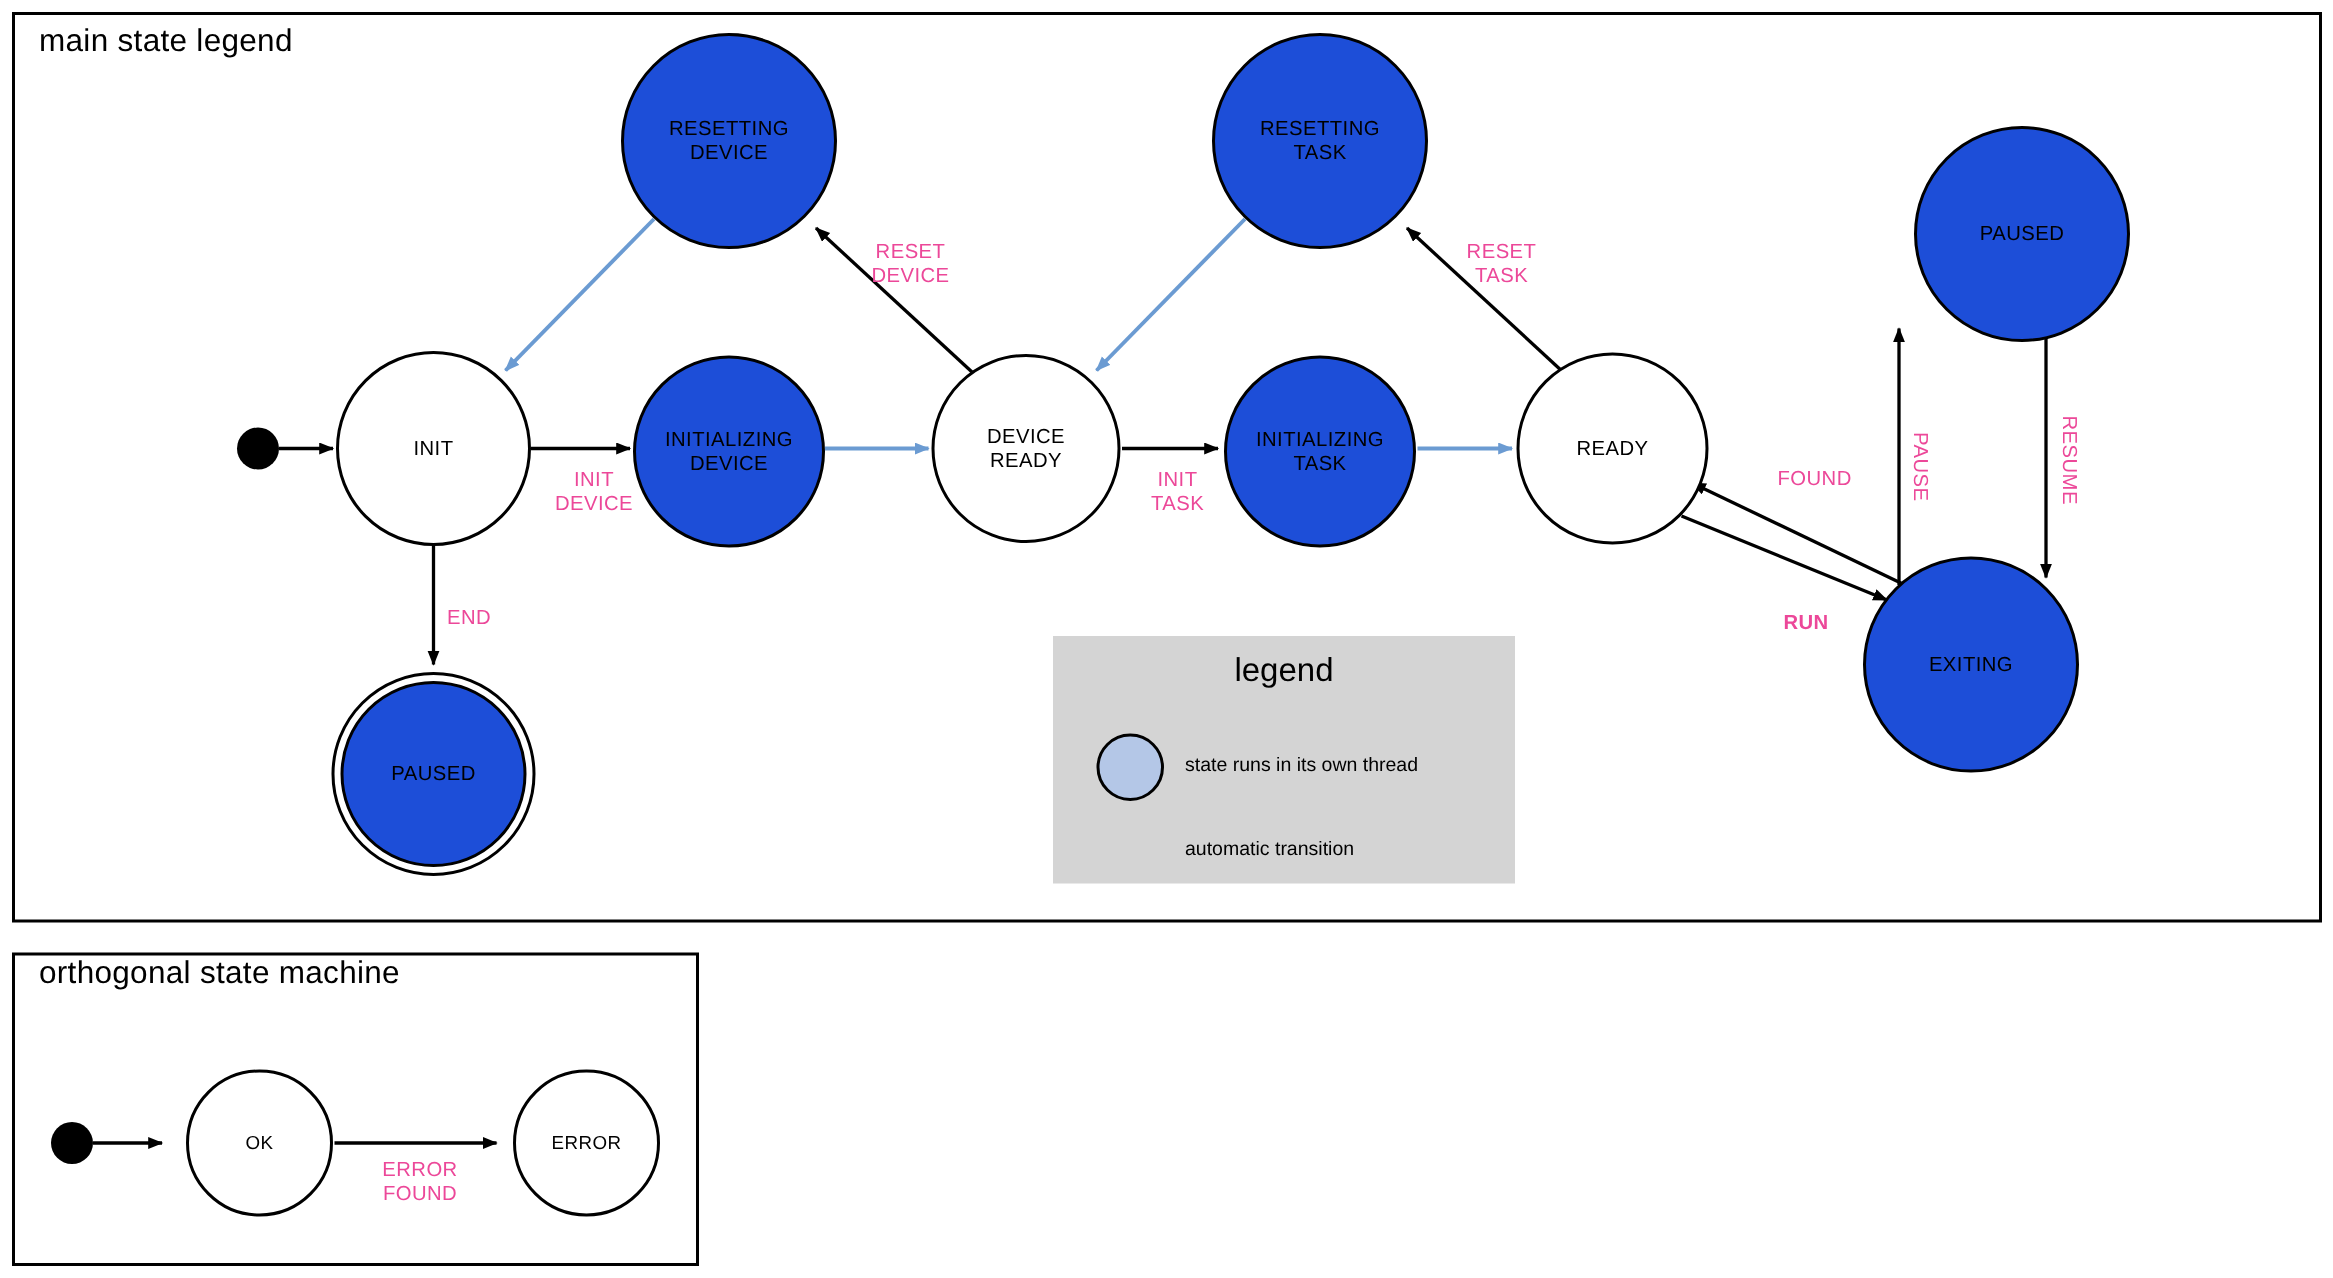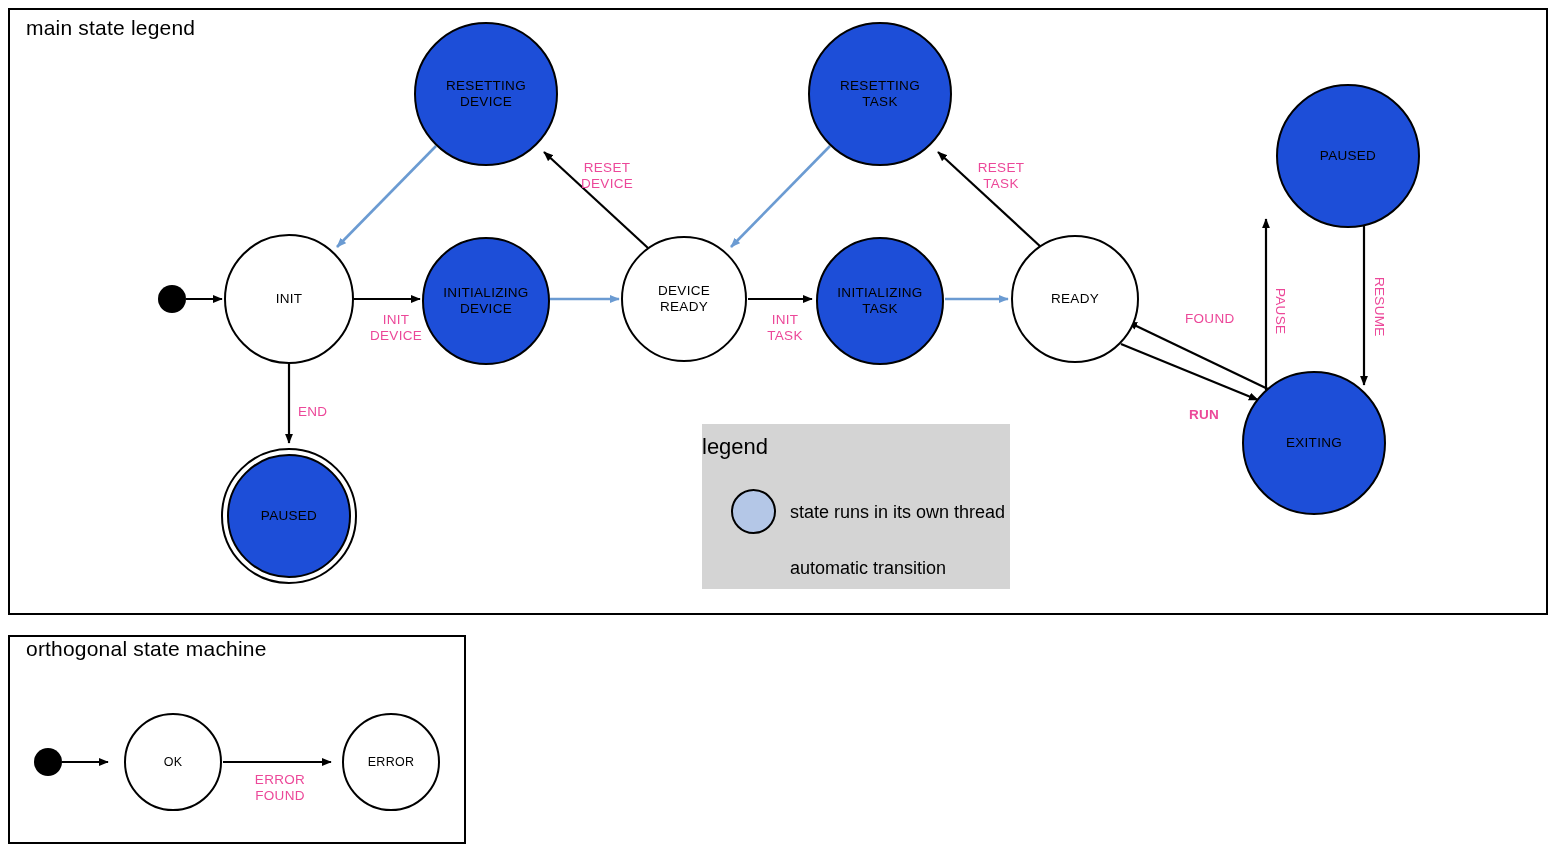--- a/index.html
+++ b/index.html
@@ -17,25 +17,25 @@
         font-size:13.5px;line-height:16px;letter-spacing:.3px;}
   .node.plain{background:#ffffff;border:2px solid #000;}
   .node.thread{background:#1d4ed8;border:2px solid #000;}
   .node .lbl{pointer-events:none;white-space:pre-line;}
   .final-ring{position:absolute;border-radius:50%;border:2px solid #000;background:#fff;box-sizing:border-box;}
   .init-dot{position:absolute;border-radius:50%;background:#000;}
   .edge-label{position:absolute;font-size:13.5px;line-height:16px;letter-spacing:.3px;
               white-space:pre-line;text-align:center;color:#ec4899;}
   .edge-label.vert{writing-mode:vertical-rl;text-orientation:mixed;}
   #legend-box{position:absolute;left:702px;top:424px;width:308px;height:165px;background:#d4d4d4;}
-  #legend-title{position:absolute;left:702px;top:434px;width:308px;text-align:left;
+  #legend-title{position:absolute;left:702px;top:434px;width:308px;text-align:center;
                 font-size:22px;color:#000;}
   #legend-swatch{position:absolute;left:731px;top:489px;width:45px;height:45px;border-radius:50%;
                  background:#b4c7e7;border:2px solid #000;box-sizing:border-box;}
-  .legend-text{position:absolute;font-size:18px;color:#000;white-space:nowrap;}
+  .legend-text{position:absolute;font-size:13px;color:#000;white-space:nowrap;}
   #legend-thread-text{left:790px;top:502px;}
   #legend-auto-text{left:790px;top:558px;text-align:center;}
 </style>
 </head>
 <body>
 
 <div class="frame" id="main-frame"></div>
 <div class="frame-title" id="main-title">main state legend</div>
 
 <div class="frame" id="ortho-frame"></div>

